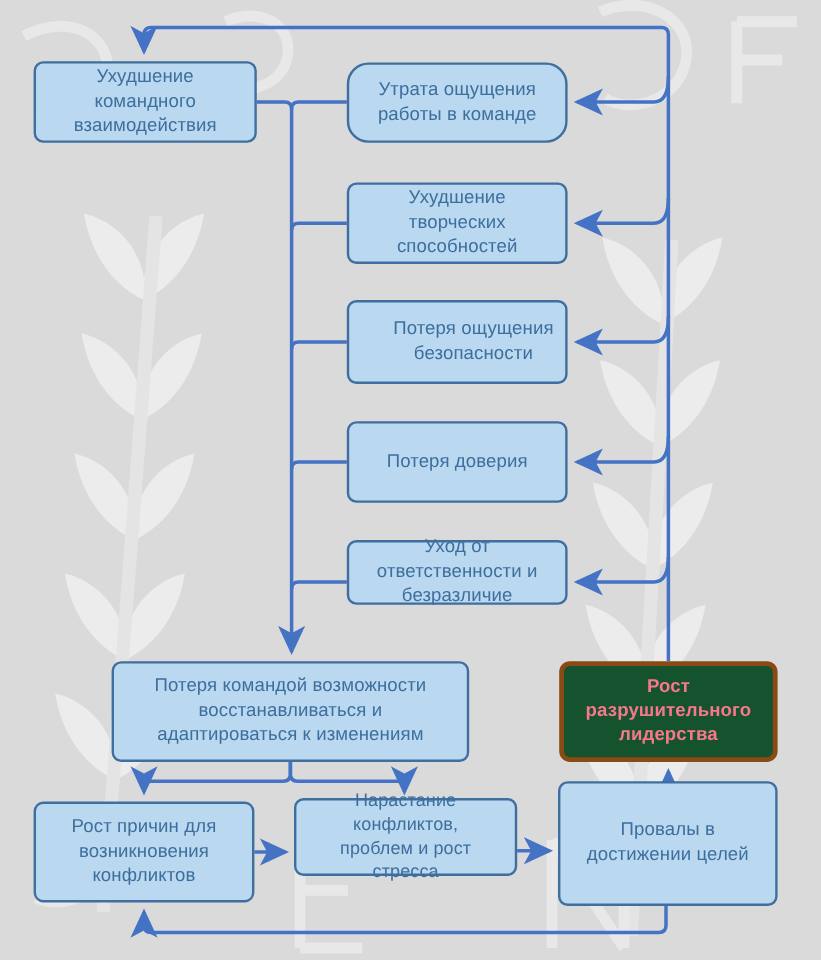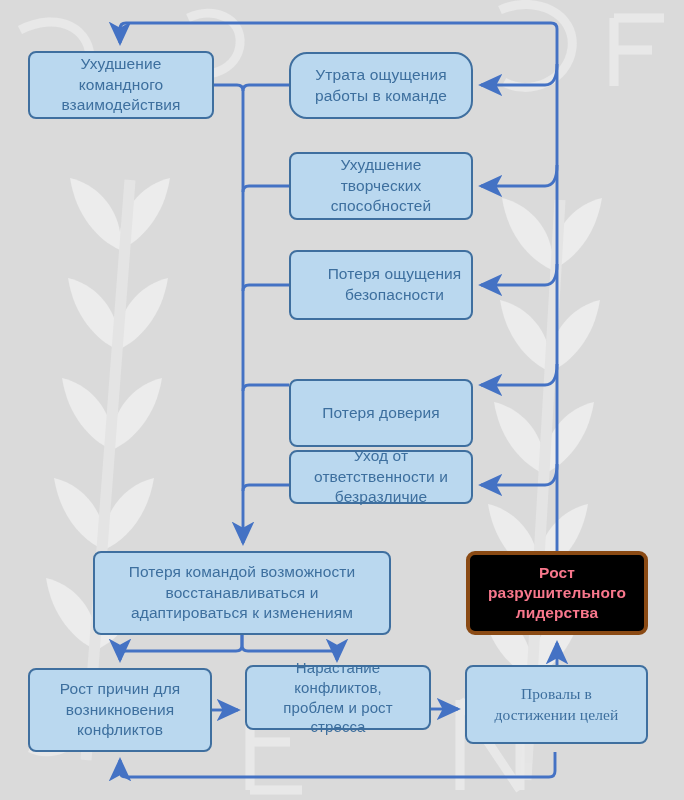--- a/index.html
+++ b/index.html
@@ -24,21 +24,21 @@
     align-items:center;
     justify-content:center;
     text-align:center;
     font-size:15.5px;
     line-height:1.33;
     padding:2px 7px;
     white-space:pre-line;
     letter-spacing:0.1px;
   }
   .node.dark{
-    background:#000000;
+    background:#14532d;
     border:4px solid #8a4a14;
     color:#f8778c;
     font-weight:bold;
     border-radius:9px;
     line-height:1.3;
   }
 </style>
 </head>
 <body>
 
@@ -121,33 +121,33 @@
   <div class="node" style="left:28px;  top:51px;  width:186px; height:68px;">Ухудшение
 командного
 взаимодействия</div>
   <div class="node" style="left:289px; top:52px;  width:184px; height:67px;border-radius:18px;">Утрата ощущения
 работы в команде</div>
   <div class="node" style="left:289px; top:152px; width:184px; height:68px;">Ухудшение
 творческих
 способностей</div>
   <div class="node" style="left:289px; top:250px; width:184px; height:70px;padding-left:34px;">Потеря ощущения
 безопасности</div>
-  <div class="node" style="left:289px; top:351px; width:184px; height:68px;margin-top:28px;">Потеря доверия</div>
+  <div class="node" style="left:289px; top:351px; width:184px; height:68px;">Потеря доверия</div>
   <div class="node" style="left:289px; top:450px; width:184px; height:54px;">Уход от
 ответственности и
 безразличие</div>
   <div class="node" style="left:93px;  top:551px; width:298px; height:84px;">Потеря командой возможности
 восстанавливаться и
 адаптироваться к изменениям</div>
   <div class="node dark" style="left:466px; top:551px; width:182px; height:84px;">Рост
 разрушительного
 лидерства</div>
   <div class="node" style="left:28px;  top:668px; width:184px; height:84px;">Рост причин для
 возникновения
 конфликтов</div>
   <div class="node" style="left:245px; top:665px; width:186px; height:65px; font-size:15px;">Нарастание
 конфликтов,
 проблем и рост
 стресса</div>
-  <div class="node" style="left:465px; top:665px; width:183px; height:79px;font-family:Liberation Serif, serif;">Провалы в
+  <div class="node" style="left:465px; top:651px; width:183px; height:104px;">Провалы в
 достижении целей</div>
 
 </div>
 
 </body></html>

